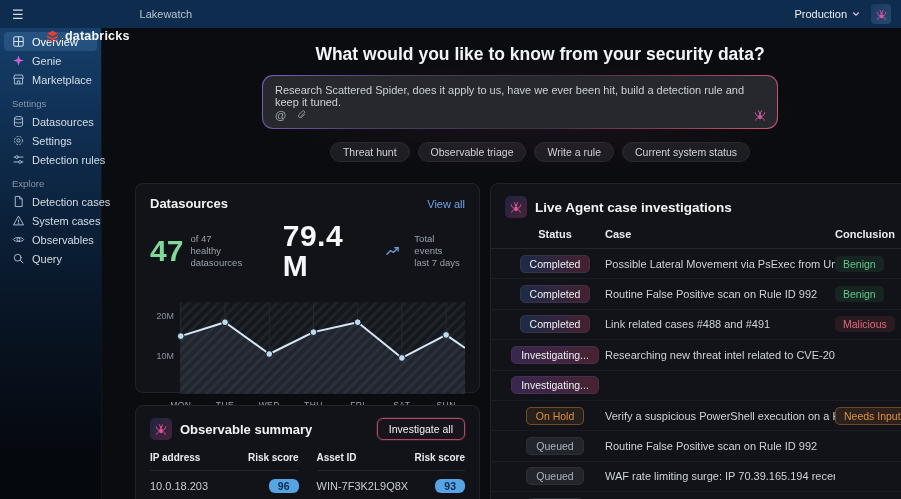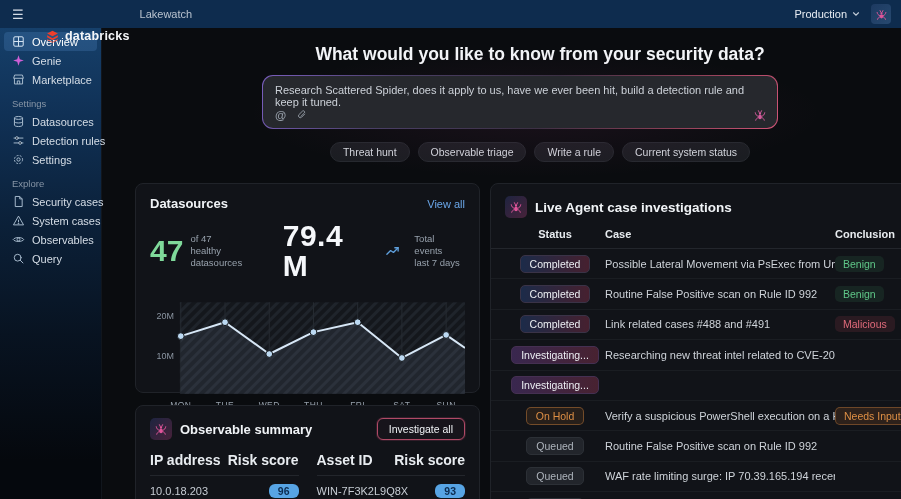--- a/index.html
+++ b/index.html
@@ -73,21 +73,21 @@
   
   .obs-card { margin-top:12px; height:150px; padding:12px 14px; position:relative; }
   .icon-tile { width:22px; height:22px; border-radius:5px; background:linear-gradient(135deg,#1e2440,#47223a);
                display:flex; align-items:center; justify-content:center; margin-right:8px; flex:none; }
   .icon-tile .spider { width:14px; height:14px; color:#e0559a; display:inline-flex; }
   .inv-all-btn { margin-left:auto; font-size:10.5px; color:#f0f2f5; background:#17141b;
                  border:1px solid #b04a66; border-radius:6px; padding:4px 11px; cursor:pointer;
                  box-shadow:0 0 0 1px rgba(150,60,90,0.25); }
   .obs-tables { display:flex; gap:18px; margin-top:12px; }
   .obs-half { flex:1; }
-  .obs-hrow { display:flex; font-size:14px; font-weight:bold; color:#e8ecf0; padding-bottom:7px; border-bottom:1px solid #23262c; }
+  .obs-hrow { display:flex; font-size:10px; font-weight:bold; color:#e8ecf0; padding-bottom:7px; border-bottom:1px solid #23262c; }
   .obs-hrow .h2 { margin-left:auto; }
   .obs-row { display:flex; align-items:center; font-size:11px; color:#c7cdd4; padding:8px 0 7px; border-bottom:1px solid #1b1e23; }
   .score-badge { margin-left:auto; background:#57a4e4; color:#0c2c50; font-weight:bold; font-size:10.5px;
                  border-radius:6px; padding:1px 9px; }
 
   
   .live-card { height:330px; padding:12px 0 0 0; overflow:hidden; }
   .live-head { display:flex; align-items:center; padding:0 14px; }
   .live-title { font-size:13.5px; font-weight:bold; color:#f0f3f6; }
   .inv-table { margin-top:10px; }
@@ -191,47 +191,47 @@
           <svg viewBox="0 0 16 16" fill="none" stroke="currentColor" stroke-width="1.2">
             <ellipse cx="8" cy="3.6" rx="5" ry="1.8"></ellipse>
             <path d="M3 3.6 V12.4 c0 1 2.2 1.8 5 1.8 s5 -0.8 5 -1.8 V3.6"></path>
             <path d="M3 8 c0 1 2.2 1.8 5 1.8 s5 -0.8 5 -1.8"></path>
           </svg>
         </span>
         <span>Datasources</span>
       </div>
       <div class="side-item">
         <span class="icn">
+          <svg viewBox="0 0 16 16" fill="none" stroke="currentColor" stroke-width="1.2">
+            <circle cx="8" cy="8" r="2"></circle>
+            <circle cx="8" cy="8" r="5" stroke-dasharray="2.4 1.7"></circle>
+          </svg>
+        </span>
+        <span>Settings</span>
+      </div>
+      <div class="side-item">
+        <span class="icn">
           <svg viewBox="0 0 16 16" fill="none" stroke="currentColor" stroke-width="1.2" stroke-linecap="round">
             <path d="M2.5 5 H13.5"></path>
             <circle cx="6" cy="5" r="1.7" fill="#0e1a2b"></circle>
             <path d="M2.5 11 H13.5"></path>
             <circle cx="10" cy="11" r="1.7" fill="#0e1a2b"></circle>
           </svg>
         </span>
         <span>Detection rules</span>
       </div>
-      <div class="side-item">
-        <span class="icn">
-          <svg viewBox="0 0 16 16" fill="none" stroke="currentColor" stroke-width="1.2">
-            <circle cx="8" cy="8" r="2"></circle>
-            <circle cx="8" cy="8" r="5" stroke-dasharray="2.4 1.7"></circle>
-          </svg>
-        </span>
-        <span>Settings</span>
-      </div>
       <div class="section-label">Explore</div>
       <div class="side-item">
         <span class="icn">
           <svg viewBox="0 0 16 16" fill="none" stroke="currentColor" stroke-width="1.2" stroke-linejoin="round">
             <path d="M4 1.8 H9.5 L12.5 4.8 V14.2 H4 Z"></path>
             <path d="M9.5 1.8 V4.8 H12.5"></path>
           </svg>
         </span>
-        <span>Security cases</span>
+        <span>Detection cases</span>
       </div>
       <div class="side-item">
         <span class="icn">
           <svg viewBox="0 0 16 16" fill="none" stroke="currentColor" stroke-width="1.2" stroke-linejoin="round">
             <path d="M8 2.6 L14.2 13.4 H1.8 Z"></path>
             <path d="M8 7 V10"></path>
             <circle cx="8" cy="11.6" r="0.5" fill="currentColor"></circle>
           </svg>
         </span>
         <span>System cases</span>

